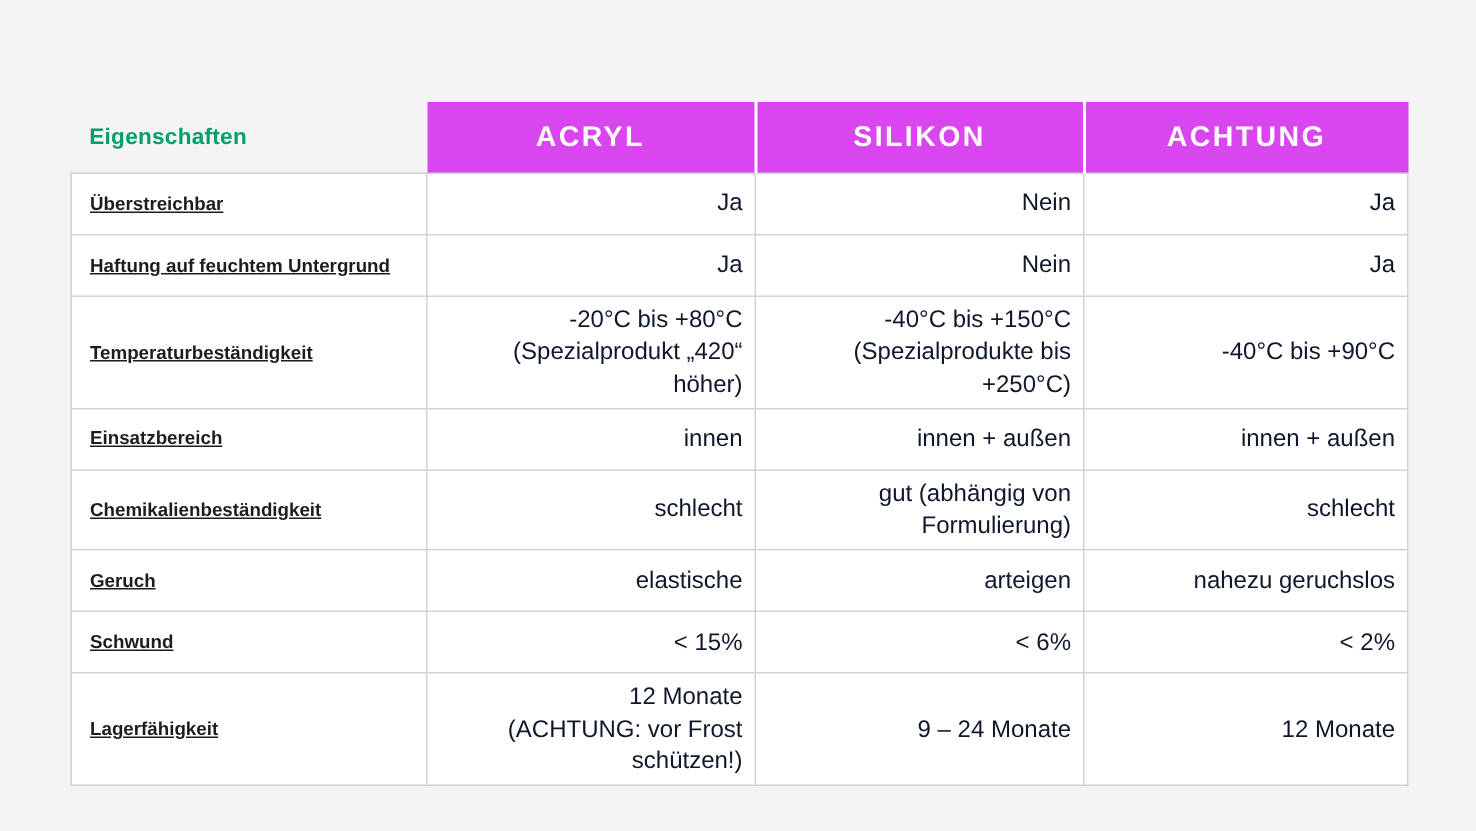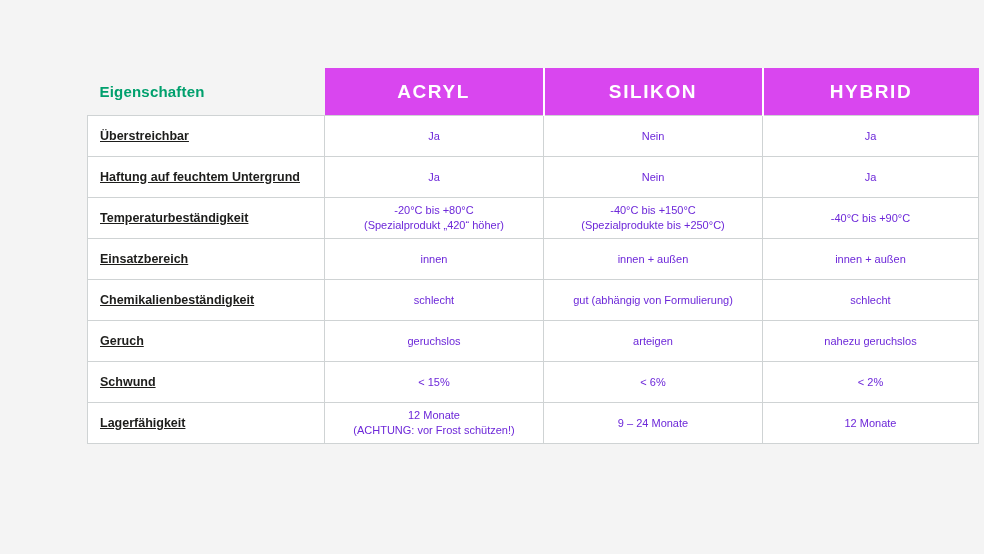--- a/index.html
+++ b/index.html
@@ -18,21 +18,20 @@
     width: 984px;
     height: 554px;
     background: #f4f4f4;
     box-sizing: border-box;
   }
   .table-wrap {
     position: absolute;
     left: 47px;
     top: 68px;
     width: 891px;
-    margin-left: 40px;
   }
   table.comparison {
     border-collapse: collapse;
     width: 891px;
     table-layout: fixed;
   }
   table.comparison col.c0 { width: 237px; }
   table.comparison col.c1 { width: 219px; }
   table.comparison col.c2 { width: 219px; }
   table.comparison col.c3 { width: 216px; }
@@ -63,23 +62,23 @@
     border-left: 2px solid #ffffff;
     border-right: 2px solid #ffffff;
   }
   th.head-col.first { border-left: none; }
   th.head-col.last { border-right: none; }
 
   tbody td {
     background: #ffffff;
     border: 1px solid #cfd3d4;
     height: 41px;
-    font-size: 11px;
-    color: #6d28d9;
-    text-align: center;
+    font-size: 16px;
+    color: #0f172a;
+    text-align: right;
     vertical-align: middle;
     padding: 5px 8px;
     line-height: 1.33;
     box-sizing: border-box;
   }
   tbody td.prop {
     text-align: left;
     font-weight: bold;
     font-size: 12.5px;
     padding-left: 12px;
@@ -99,21 +98,21 @@
         <col class="c0">
           <col class="c1">
           <col class="c2">
           <col class="c3">
       </colgroup>
       <thead>
         <tr>
           <th class="head-prop">Eigenschaften</th>
           <th class="head-col first">ACRYL</th>
           <th class="head-col">SILIKON</th>
-          <th class="head-col last">HYBRID</th>
+          <th class="head-col last">ACHTUNG</th>
         </tr>
       </thead>
       <tbody>
           <tr>
             <td class="prop">Überstreichbar</td>
             <td>
               <span class="cell-line">Ja</span>
             </td>
             <td>
               <span class="cell-line">Nein</span>
@@ -168,21 +167,21 @@
             <td>
               <span class="cell-line">gut (abhängig von Formulierung)</span>
             </td>
             <td>
               <span class="cell-line">schlecht</span>
             </td>
           </tr>
           <tr>
             <td class="prop">Geruch</td>
             <td>
-              <span class="cell-line">geruchslos</span>
+              <span class="cell-line">elastische</span>
             </td>
             <td>
               <span class="cell-line">arteigen</span>
             </td>
             <td>
               <span class="cell-line">nahezu geruchslos</span>
             </td>
           </tr>
           <tr>
             <td class="prop">Schwund</td>

